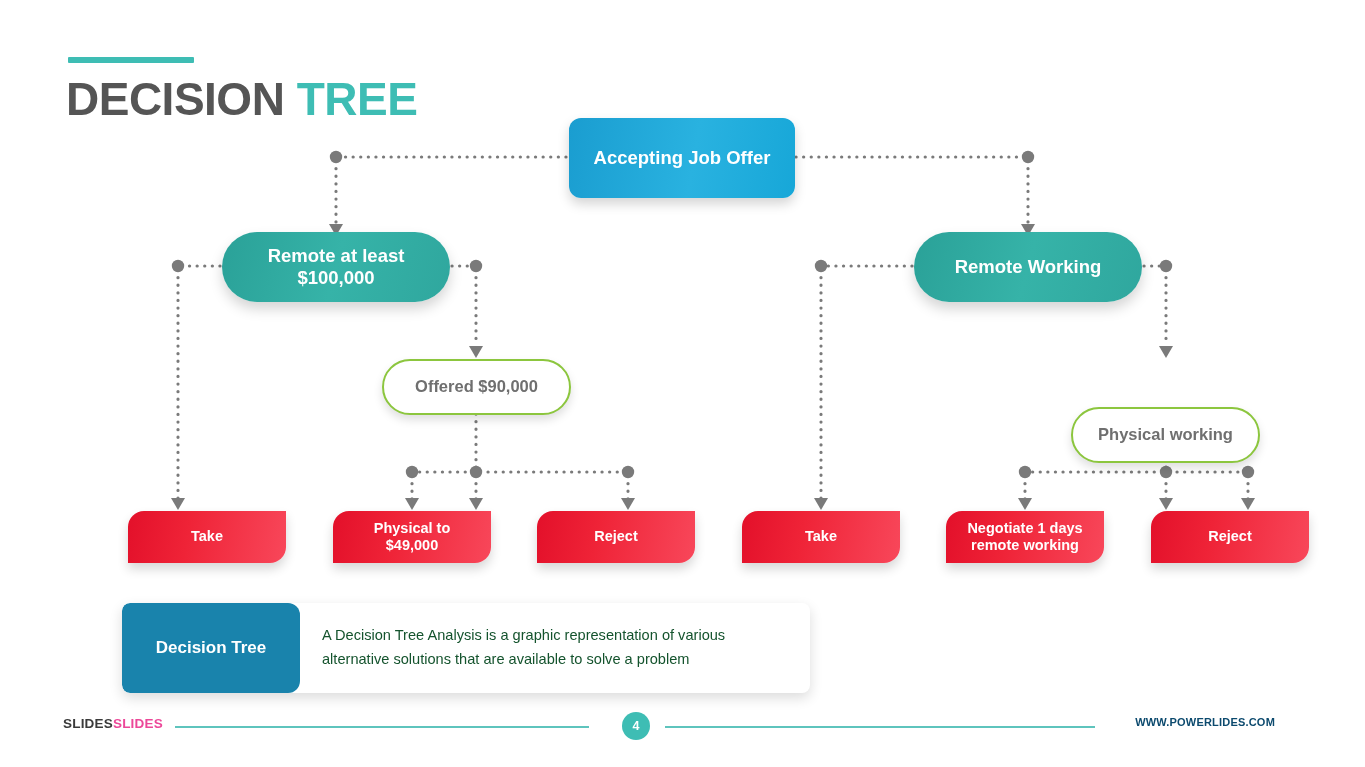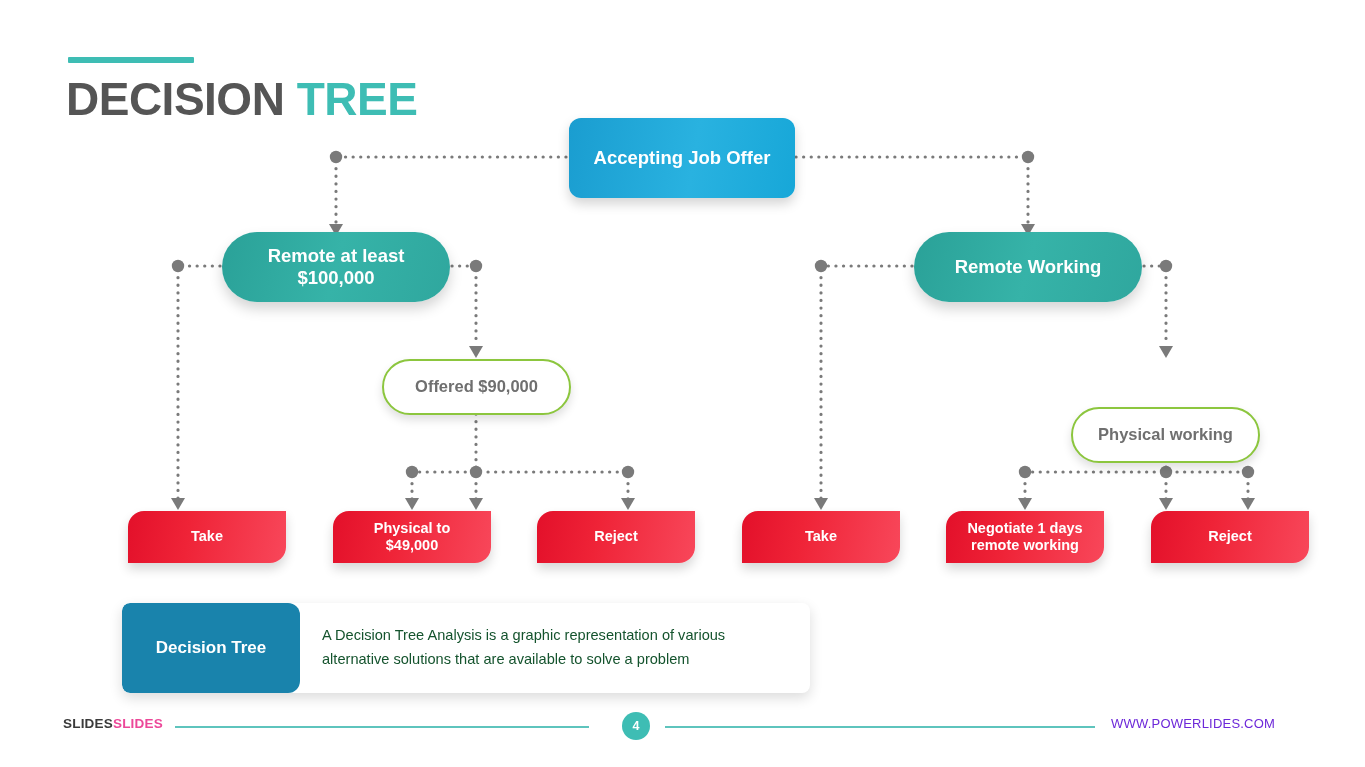--- a/index.html
+++ b/index.html
@@ -105,21 +105,21 @@
   }
   .footer-page {
     position: absolute; left: 622px; top: 712px;
     width: 28px; height: 28px; border-radius: 50%;
     background: #3ebdb4; color: #ffffff;
     display: flex; align-items: center; justify-content: center;
     font-size: 12.5px; font-weight: bold;
   }
   .footer-url {
     position: absolute; right: 90px; top: 716px;
-    font-size: 13px; font-weight: normal; letter-spacing: 0.2px; color: #6d28d9;
+    font-size: 11px; font-weight: bold; letter-spacing: 0.2px; color: #0c4a6e;
   }
 </style>
 </head>
 <body>
 
 <div class="slide">
 
   <div class="title-rule"></div>
   <div class="page-title">
     <span>DECISION</span><span>&nbsp;</span><span class="accent">TREE</span>

